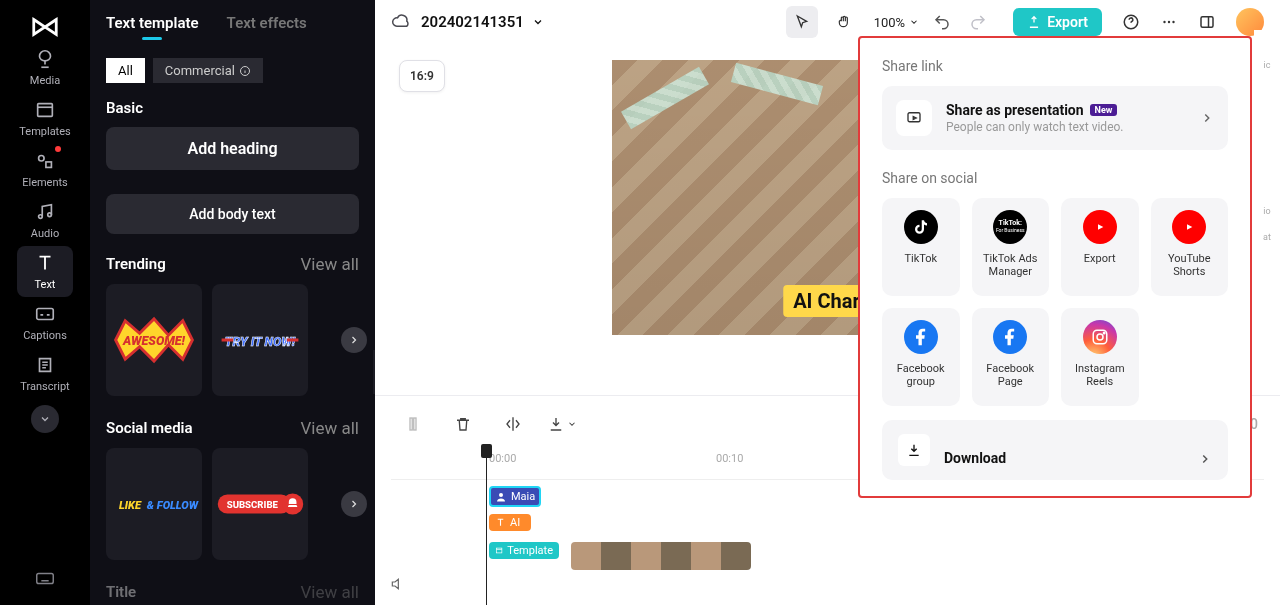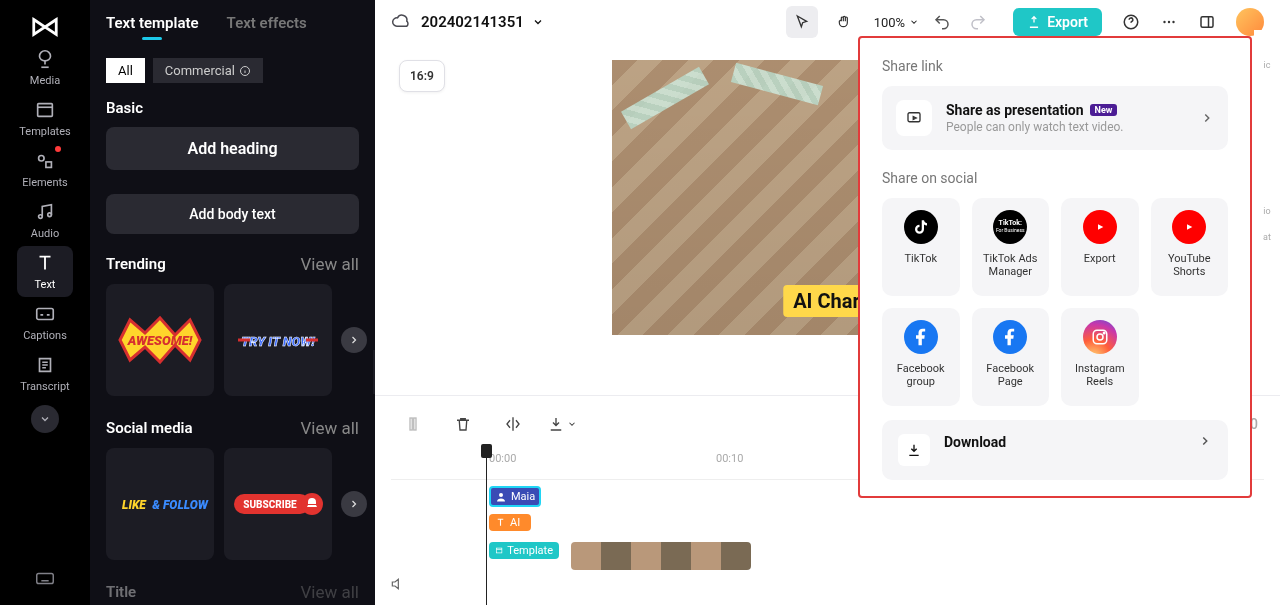--- a/index.html
+++ b/index.html
@@ -20,21 +20,21 @@
 .tab.active::after { content: ""; position: absolute; bottom: 0; left: 50%; transform: translateX(-50%); width: 20px; height: 3px; background: #1cc8e8; border-radius: 2px; }
 .filter-row { display: flex; gap: 8px; margin: 12px 0 16px; }
 .filter-chip { background: #2a2a32; border-radius: 0; padding: 5px 12px; font-size: 13px; color: #ccc; cursor: pointer; display: flex; align-items: center; gap: 4px; }
 .filter-chip.active { background: #fff; color: #000; }
 .section-label { font-size: 15px; font-weight: 600; margin-bottom: 10px; }
 .add-btn { width: 100%; background: #2a2a32; border: none; color: #fff; border-radius: 8px; padding: 12px 0; font-size: 16px; font-weight: 600; margin-bottom: 24px; cursor: pointer; }
 .add-btn.body { font-size: 14px; font-weight: 500; margin-bottom: 20px; }
 .cat-head { display: flex; justify-content: space-between; align-items: center; margin-bottom: 10px; }
 .view-all { color: #888; font-size: 17px; cursor: pointer; }
 .thumb-row { display: flex; gap: 10px; position: relative; margin-bottom: 22px; }
-.thumb { width: 108px; height: 112px; background: #1c1c24; border-radius: 8px; display: flex; align-items: center; justify-content: center; overflow: hidden; cursor: pointer; }
+.thumb { width: 96px; height: 112px; background: #1c1c24; border-radius: 8px; display: flex; align-items: center; justify-content: center; overflow: hidden; cursor: pointer; }
 .carousel-next { position: absolute; right: -8px; top: 50%; transform: translateY(-50%); width: 26px; height: 26px; border-radius: 50%; background: #3a3a42; display: flex; align-items: center; justify-content: center; color: #ddd; cursor: pointer; }
 .collapse-handle { position: absolute; right: -12px; top: 350px; width: 14px; height: 44px; background: #1c1c24; border-radius: 0 8px 8px 0; cursor: pointer; }
 
 .center { flex: 1; background: #fff; display: flex; flex-direction: column; position: relative; }
 .top-bar { height: 44px; display: flex; align-items: center; padding: 0 16px; gap: 10px; justify-content: space-between; }
 .tb-cloud { color: #4a4a52; cursor: pointer; }
 .proj-title { font-size: 15px; font-weight: 600; color: #111; cursor: pointer; display: flex; align-items: center; gap: 8px; }
 .tb-spacer { flex: 1; }
 .tb-tool { width: 32px; height: 32px; display: flex; align-items: center; justify-content: center; border-radius: 6px; cursor: pointer; color: #333; }
 .tb-tool.active { background: #ededf0; }
@@ -84,21 +84,21 @@
 .sp-card { background: #f5f5f7; border-radius: 10px; padding: 14px; display: flex; align-items: center; gap: 14px; margin-bottom: 12px; cursor: pointer; }
 .sp-card-icon { width: 36px; height: 36px; background: #fff; border-radius: 8px; display: flex; align-items: center; justify-content: center; color: #333; }
 .sp-card-body { flex: 1; }
 .sp-card-title { font-size: 14px; font-weight: 700; color: #111; display: flex; align-items: center; gap: 6px; }
 .sp-card-sub { font-size: 12px; color: #999; margin-top: 2px; }
 .sp-new { background: #4c1d95; color: #fff; font-size: 9px; font-weight: 700; padding: 1px 5px; border-radius: 3px; }
 .sp-chev { color: #666; }
 .sp-grid { display: grid; grid-template-columns: repeat(4, 1fr); gap: 12px; margin-bottom: 14px; }
 .sp-social { background: #f5f5f7; border-radius: 10px; padding: 12px 4px 10px; display: flex; flex-direction: column; align-items: center; text-align: center; font-size: 11px; color: #333; cursor: pointer; min-height: 98px; }
 .sp-social .dot { width: 34px; height: 34px; border-radius: 50%; display: flex; align-items: center; justify-content: center; margin-bottom: 8px; }
-.sp-download { background: #f5f5f7; border-radius: 10px; padding: 14px 16px; display: flex; align-items: flex-start; gap: 14px; cursor: pointer; }
+.sp-download { background: #f5f5f7; border-radius: 10px; padding: 14px 16px; display: flex; align-items: flex-end; gap: 14px; cursor: pointer; }
 .sp-download .icon-box { width: 32px; height: 32px; background: #fff; border-radius: 6px; display: flex; align-items: center; justify-content: center; }
 
 .right-rail { position: absolute; right: 0; top: 30px; bottom: 210px; width: 26px; background: #fff; display: flex; flex-direction: column; align-items: center; gap: 16px; padding-top: 30px; color: #aaa; font-size: 9px; pointer-events: none; }
 .right-rail div { writing-mode: horizontal-tb; }
 
 svg { display: block; }
 </style>
 </head>
 <body>
 

